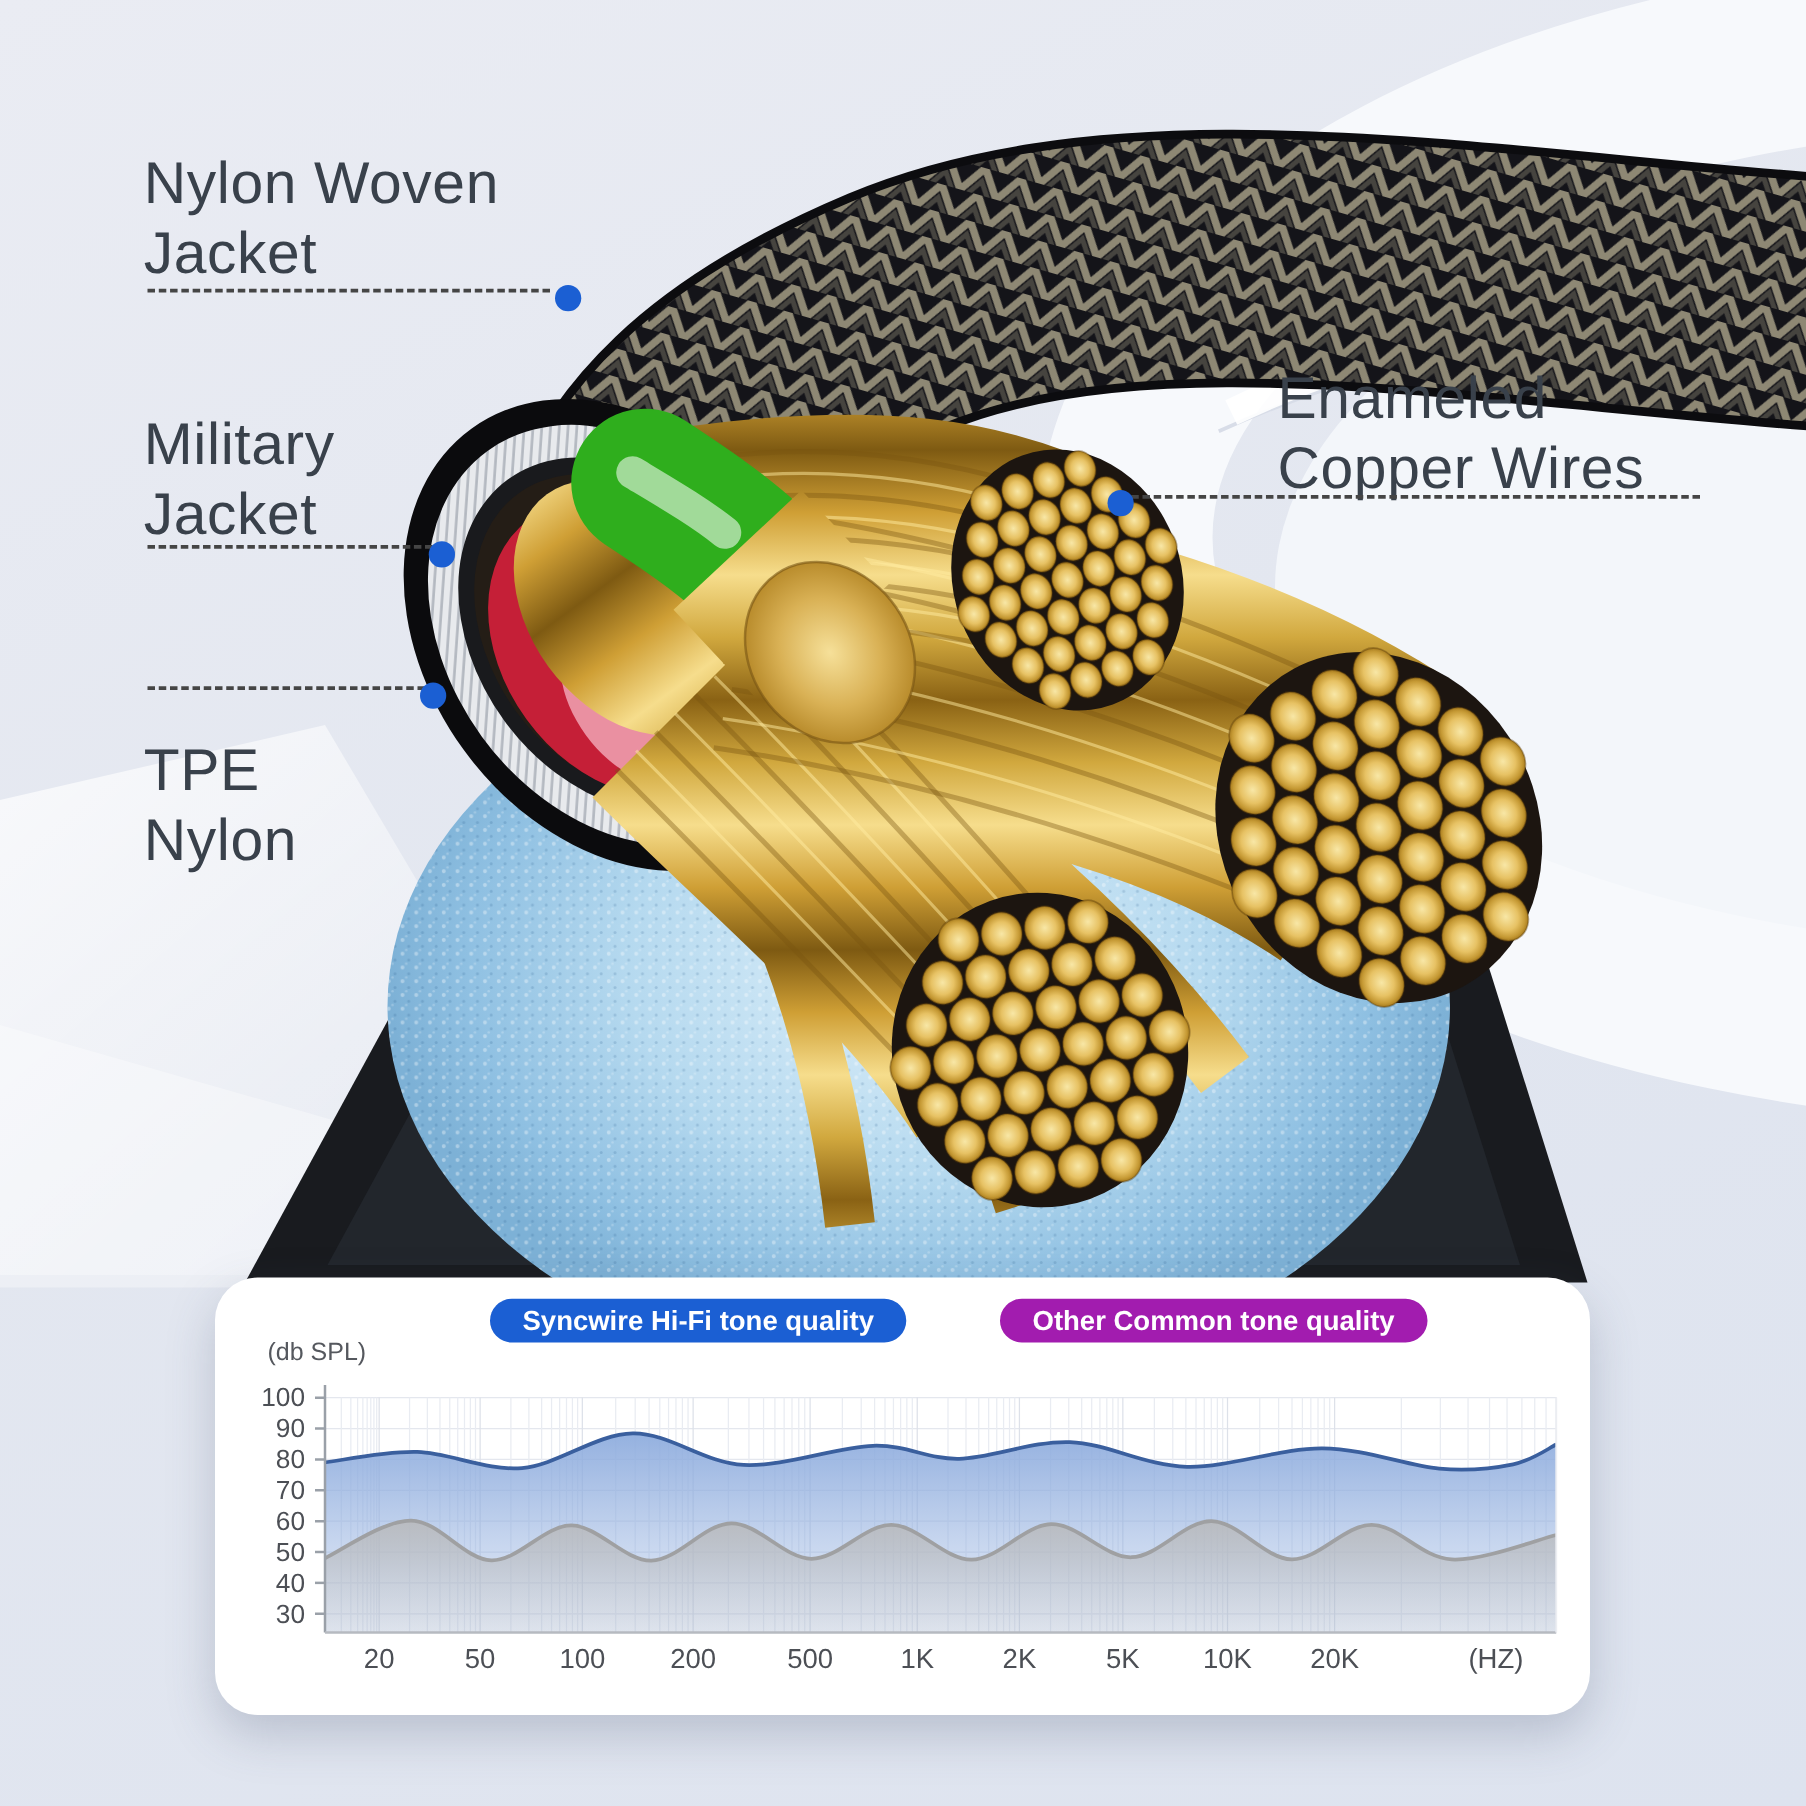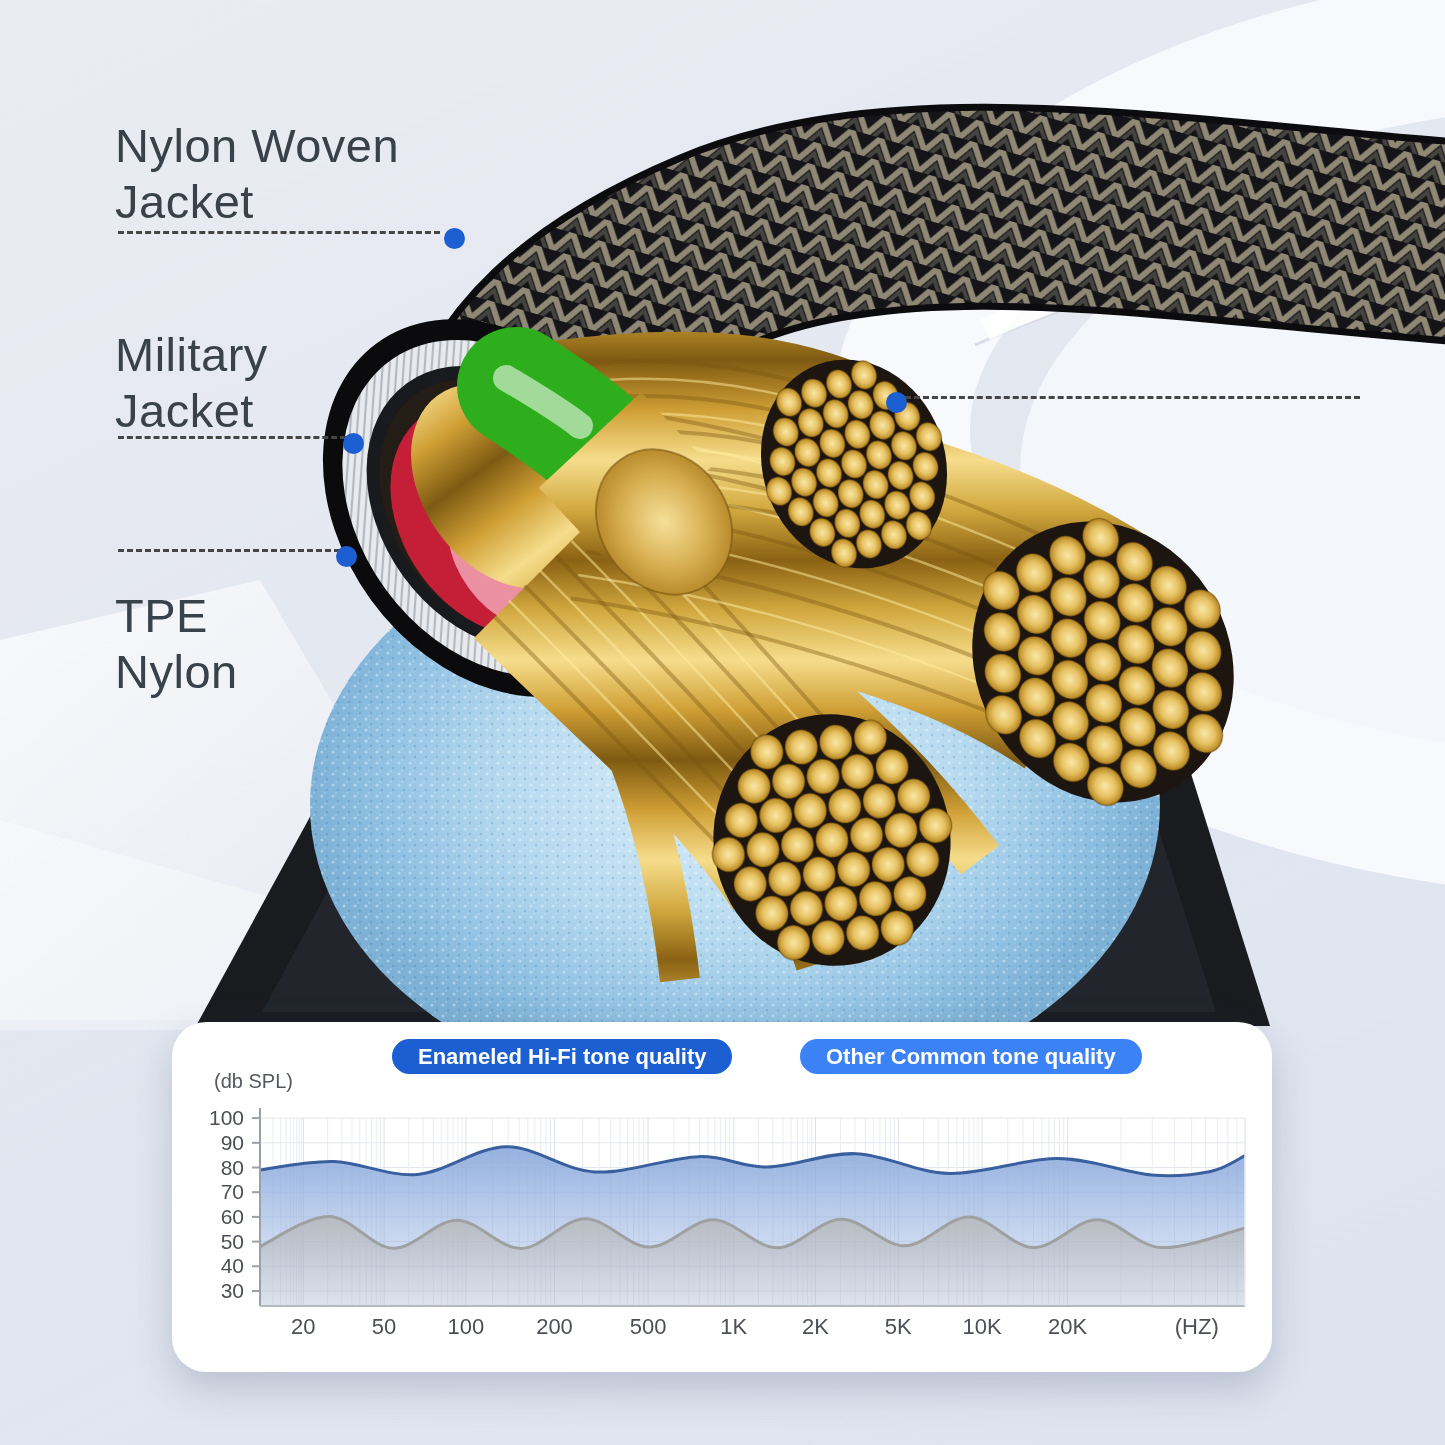--- a/index.html
+++ b/index.html
@@ -290,26 +290,27 @@
   <div class="dot" style="left: 444px; top: 228px; background: rgb(27, 95, 211);"></div>
 
   <div class="callout" style="left:115px;top:327px;width:240px">Military Jacket</div>
   <div class="dash" style="left:118px;top:436px;width:228px"></div>
   <div class="dot" style="left: 343px; top: 433px; background: rgb(27, 95, 211);"></div>
 
   <div class="dash" style="left:118px;top:549px;width:222px"></div>
   <div class="dot" style="left: 336px; top: 546px; background: rgb(27, 95, 211);"></div>
   <div class="callout" style="left:115px;top:588px;width:180px">TPE Nylon</div>
 
+  <div class="callout" style="left:1022px;top:290px;width:360px">Enameled Copper Wires</div>
   <div class="dash" style="left:905px;top:396px;width:455px"></div>
   <div class="dot" style="left: 886px; top: 392px; background: rgb(27, 95, 211);"></div>
 
   <div class="card">
-    <div class="pill blue" style="background: rgb(27, 95, 211);">Enameled Hi-Fi tone quality</div>
-    <div class="pill dark" style="background: #3b82f6;">Other Common tone quality</div>
+    <div class="pill blue" style="background: rgb(27, 95, 211);">Syncwire Hi-Fi tone quality</div>
+    <div class="pill dark" style="background: #a21caf;">Other Common tone quality</div>
     <svg id="chart-svg" width="1100" height="350" viewBox="0 0 1100 350">
         <defs>
           <linearGradient id="gBlue" x1="0" y1="0" x2="0" y2="1">
             <stop offset="0" stop-color="#8fadde" stop-opacity="0.95"></stop>
             <stop offset="0.55" stop-color="#8fadde" stop-opacity="0.5"></stop>
             <stop offset="1" stop-color="#8fadde" stop-opacity="0.22"></stop>
           </linearGradient>
           <linearGradient id="gGray" x1="0" y1="0" x2="0" y2="1">
             <stop offset="0" stop-color="#b9babc" stop-opacity="0.9"></stop>
             <stop offset="0.55" stop-color="#b9babc" stop-opacity="0.42"></stop>

